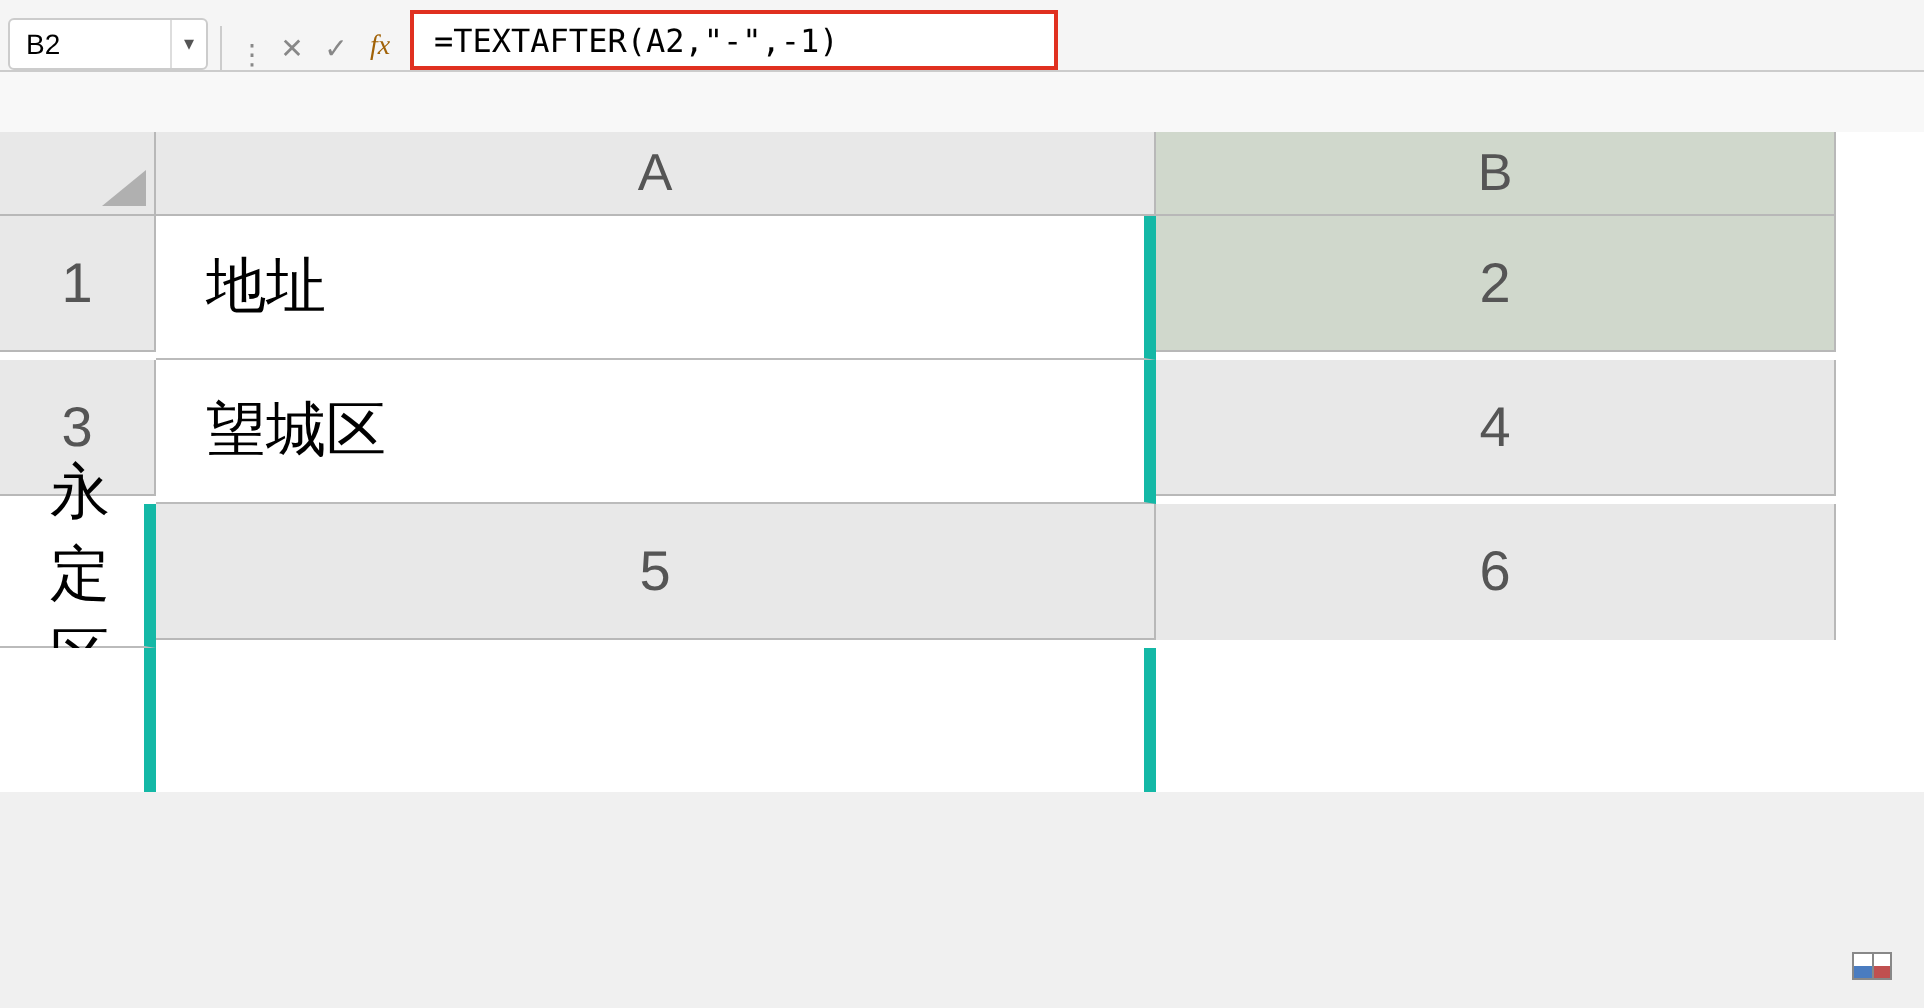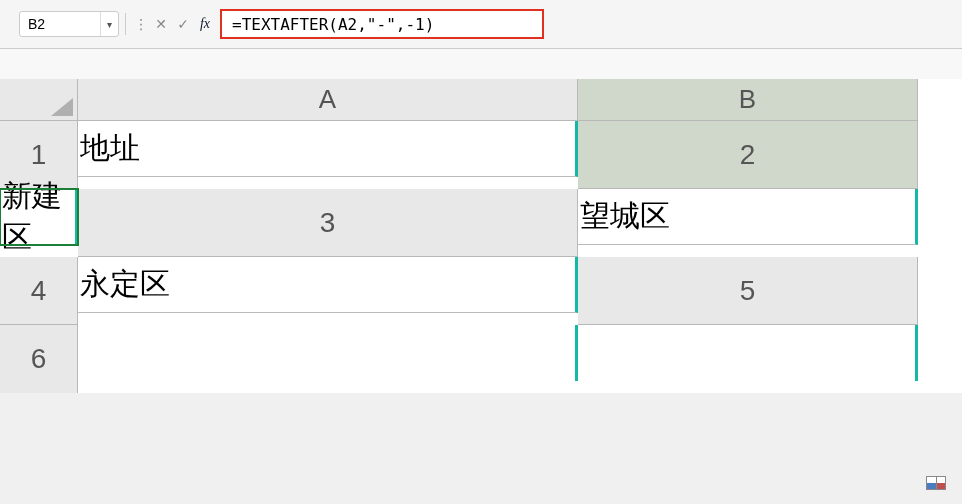--- a/index.html
+++ b/index.html
@@ -5,25 +5,25 @@
     * { box-sizing: border-box; margin: 0; padding: 0; }
     body {
       font-family: Arial, "Microsoft YaHei", sans-serif;
       background: #f0f0f0;
       width: 962px;
       height: 504px;
       overflow: hidden;
     }
     .formula-bar {
       display: flex;
-      align-items: center;
-      height: 49px;
+      align-items: flex-end;
+      height: 36px;
       background: #f5f5f5;
       border-bottom: 1px solid #ccc;
-      padding: 0 19px;
+      padding: 0 4px;
     }
     .name-box-wrap {
       display: flex;
       align-items: center;
       background: #fff;
       border: 1px solid #ccc;
       height: 26px;
       border-radius: 3px;
     }
     .name-box {
@@ -63,21 +63,21 @@
       display: flex;
       align-items: center;
       justify-content: center;
       font-size: 14px;
       color: #888;
       cursor: pointer;
     }
     .fb-btn.fx {
       font-style: italic;
       font-family: "Times New Roman", serif;
-      color: #0f172a;
+      color: #a16207;
     }
     .formula-input-wrap {
       flex: 0 0 auto;
       border: 2.5px solid #e03020;
       background: #fff;
       height: 30px;
       margin-left: 4px;
       padding-right: 30px;
     }
     .formula-input {
@@ -141,26 +141,26 @@
       justify-content: center;
       font-size: 28px;
       color: #555;
       height: 68px;
       cursor: pointer;
     }
     .row-header.selected {
       background: #d0d8cc;
     }
     .cell {
-      border-right: 3px solid #14b8a6;
+      border-right: 6px solid #14b8a6;
       border-bottom: 1px solid #bbb;
-      height: 56px;
-      display: flex;
-      align-items: center;
-      padding: 0 2px;
+      height: 72px;
+      display: flex;
+      align-items: center;
+      padding: 0 25px;
       font-size: 30px;
       color: #000;
       background: #fff;
     }
     .cell.active {
       outline: 2px solid #1a7f37;
       outline-offset: -1px;
       position: relative;
       z-index: 2;
     }
@@ -213,21 +213,20 @@
 <div class="sheet">
 
   <div class="corner-cell"></div>
   <div class="col-header">A</div>
   <div class="col-header selected">B</div>
 
   <div class="row-header">1</div>
   <div class="cell">地址</div>
 
   <div class="row-header selected">2</div>
-  <div class="cell active">新建区</div>
 
   <div class="row-header">3</div>
   <div class="cell">望城区</div>
 
   <div class="row-header">4</div>
   <div class="cell">永定区</div>
 
   <div class="row-header">5</div>
 
   <div class="row-6" style="display:contents;">

